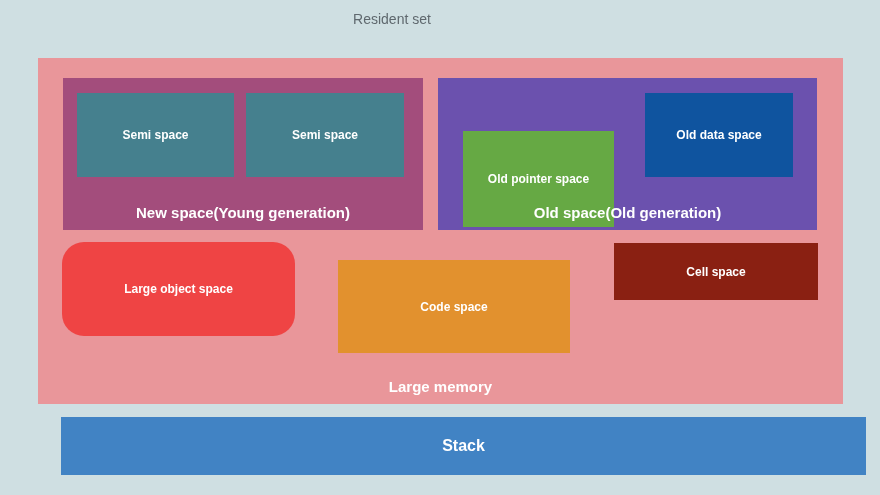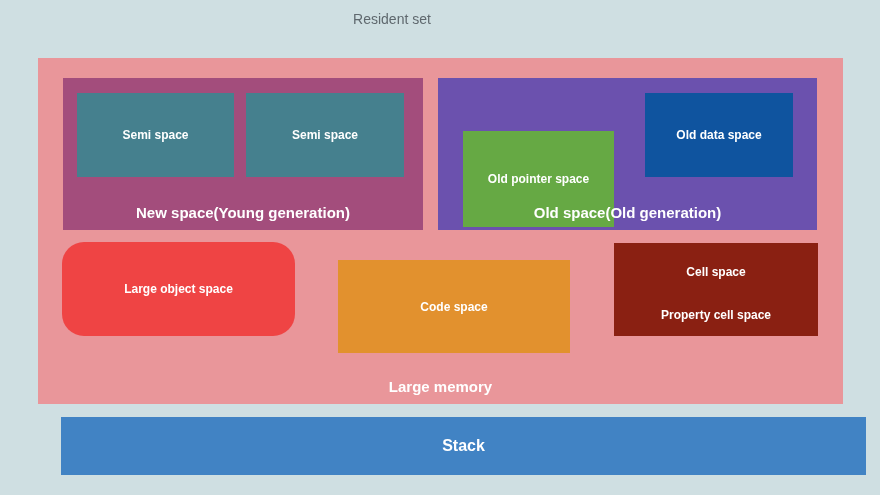--- a/index.html
+++ b/index.html
@@ -78,21 +78,20 @@
       <div id="old-data-space" class="abs center-label box-label" style="background-color: rgb(15, 84, 159);">Old data space</div>
       <div class="section-label">Old space(Old generation)</div>
     </div>
 
     <div id="large-object-space" class="abs center-label box-label" style="background-color: #ef4444; border-radius: 22px;">Large object space</div>
 
     <div id="code-space" class="abs center-label box-label" style="background-color: rgb(226, 145, 46);">Code space</div>
 
     <div id="cell-space" class="abs center-label box-label" style="background-color: rgb(138, 32, 18);">Cell space</div>
 
-    <div id="property-cell-space" class="abs center-label box-label" style="background-color: rgb(138, 32, 18);">Property cell space</div>
 
 
     <div class="section-label">Large memory</div>
   </div>
 
   <div id="stack-bar" class="abs center-label" style="background-color: rgb(65, 131, 196);">
     <span class="box-label">Stack</span>
   </div>
 
 </div>

